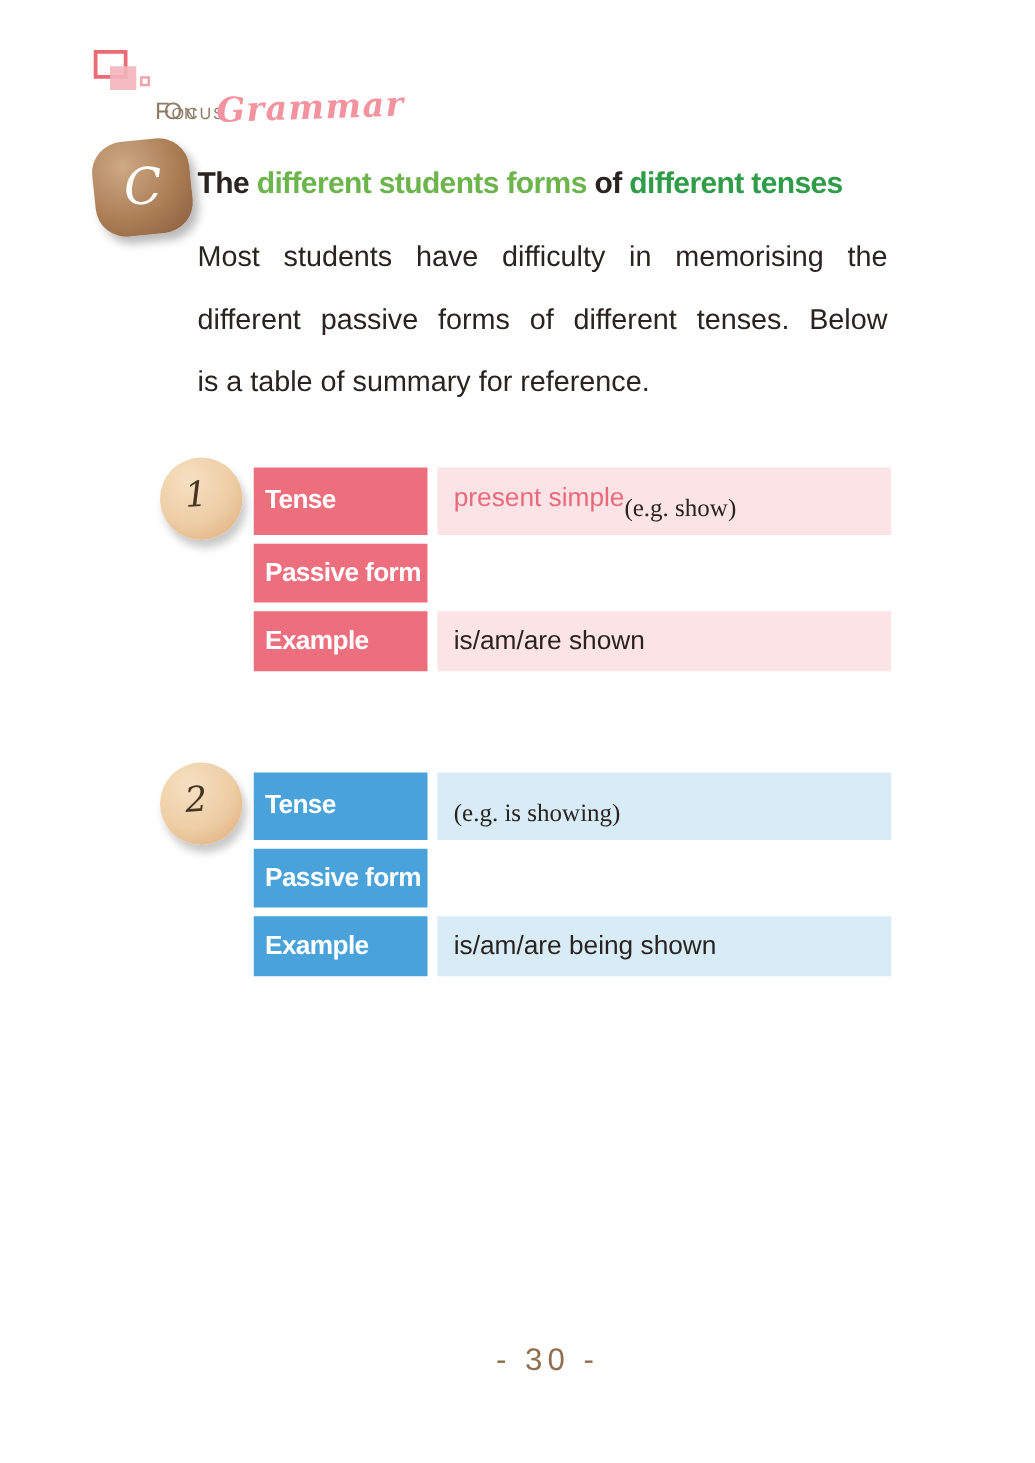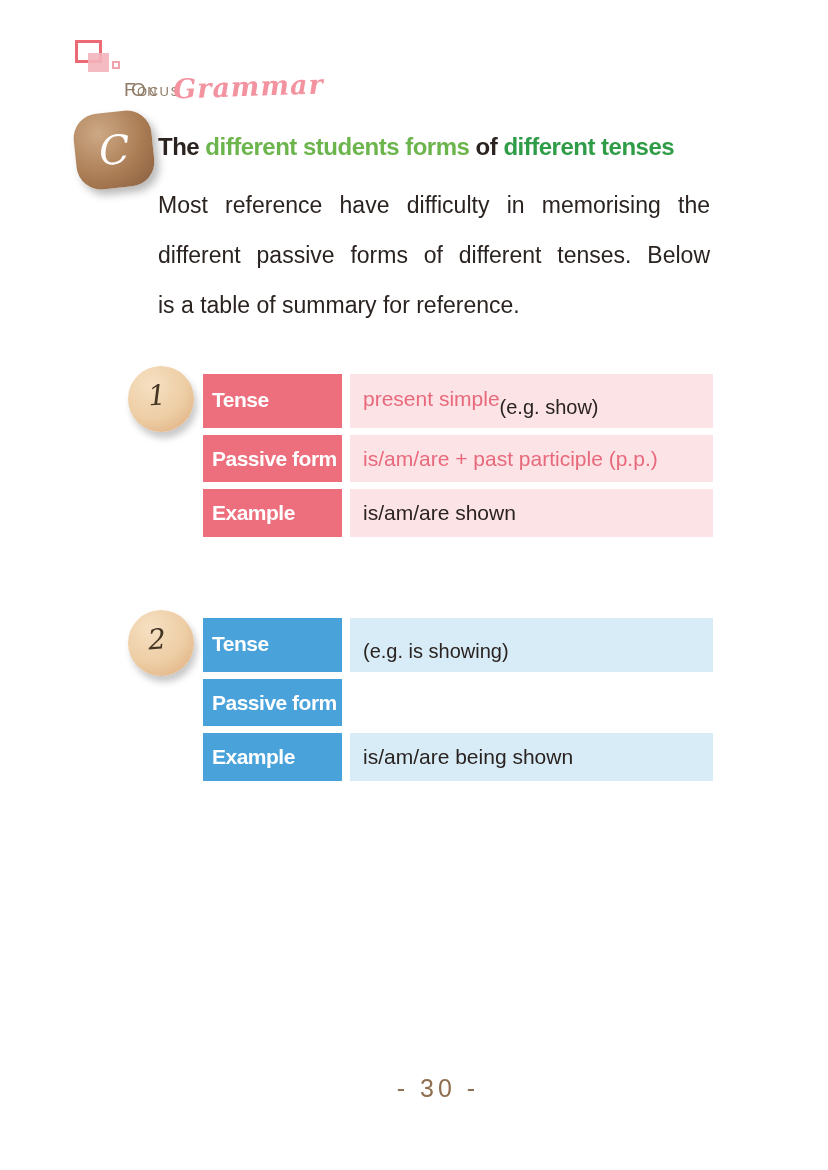--- a/index.html
+++ b/index.html
@@ -94,21 +94,21 @@
   .glabel {
     width: 139px; flex: 0 0 139px;
     color: #ffffff; font-weight: bold; font-size: 21px; letter-spacing: -0.5px;
     padding-left: 9px; white-space: nowrap;
     display: flex; align-items: center;
   }
   .gvalue { flex: 1 1 auto; font-size: 21px; padding-left: 13px; display: flex; align-items: center; white-space: nowrap; }
   .row-tense { height: 54px; }
   .row-tense .glabel { align-items: flex-start; padding-top: 14px; }
   .row-tense .gvalue { align-items: flex-start; justify-content: flex-start; padding-top: 13px; }
-  .row-tense .sub { margin-top: 9px; font-size: 20px; color: #2a2320; }
+  .row-tense .sub { margin-top: 9px; font-size: 20px; color: #2a2320; font-family: Liberation Serif, serif; }
   .row-passive { height: 47px; }
   .row-example { height: 48px; }
 
   .t-pink .glabel { background: #ed6e7c; }
   .t-pink .gvalue { background: #fbe3e6; }
   .t-pink .accent { color: #e8697c; }
   .t-blue .glabel { background: #4aa2da; }
   .t-blue .gvalue { background: #d8ecf8; }
   .t-blue .accent { color: #48a0d4; }
   .seg-dark { color: #2a2320; }
@@ -132,41 +132,38 @@
     <div class="logo-on">On</div>
     <div class="logo-grammar">Grammar</div>
   </div>
 
   <div class="c-badge">
     <span>C</span>
   </div>
   <h1 class="heading"><span>The </span><span class="hl-light">different students forms</span><span> of </span><span class="hl-dark">different tenses</span></h1>
 
   <div class="para">
-    <div class="para-line">Most reference have difficulty in memorising the</div>
+    <div class="para-line">Most students have difficulty in memorising the</div>
     <div class="para-line">different passive forms of different tenses.  Below</div>
     <div class="para-line last">is a table of summary for reference.</div>
   </div>
 
   <div class="num-badge badge-1">
     <span>1</span>
   </div>
   <div class="gtable gtable-1 t-pink">
     <div class="grow row-tense">
       <div class="glabel">Tense</div>
       <div class="gvalue">
         <span class="accent">present simple</span>
         <span class="sub">(e.g. show)</span>
       </div>
     </div>
     <div class="grow row-passive">
       <div class="glabel">Passive form</div>
-      <div class="gvalue">
-        <span class="accent">is/am/are + past participle (p.p.)</span>
-      </div>
     </div>
     <div class="grow row-example">
       <div class="glabel">Example</div>
       <div class="gvalue">
         <span class="seg-dark">is/am/are shown</span>
       </div>
     </div>
   </div>
 
   <div class="num-badge badge-2">

